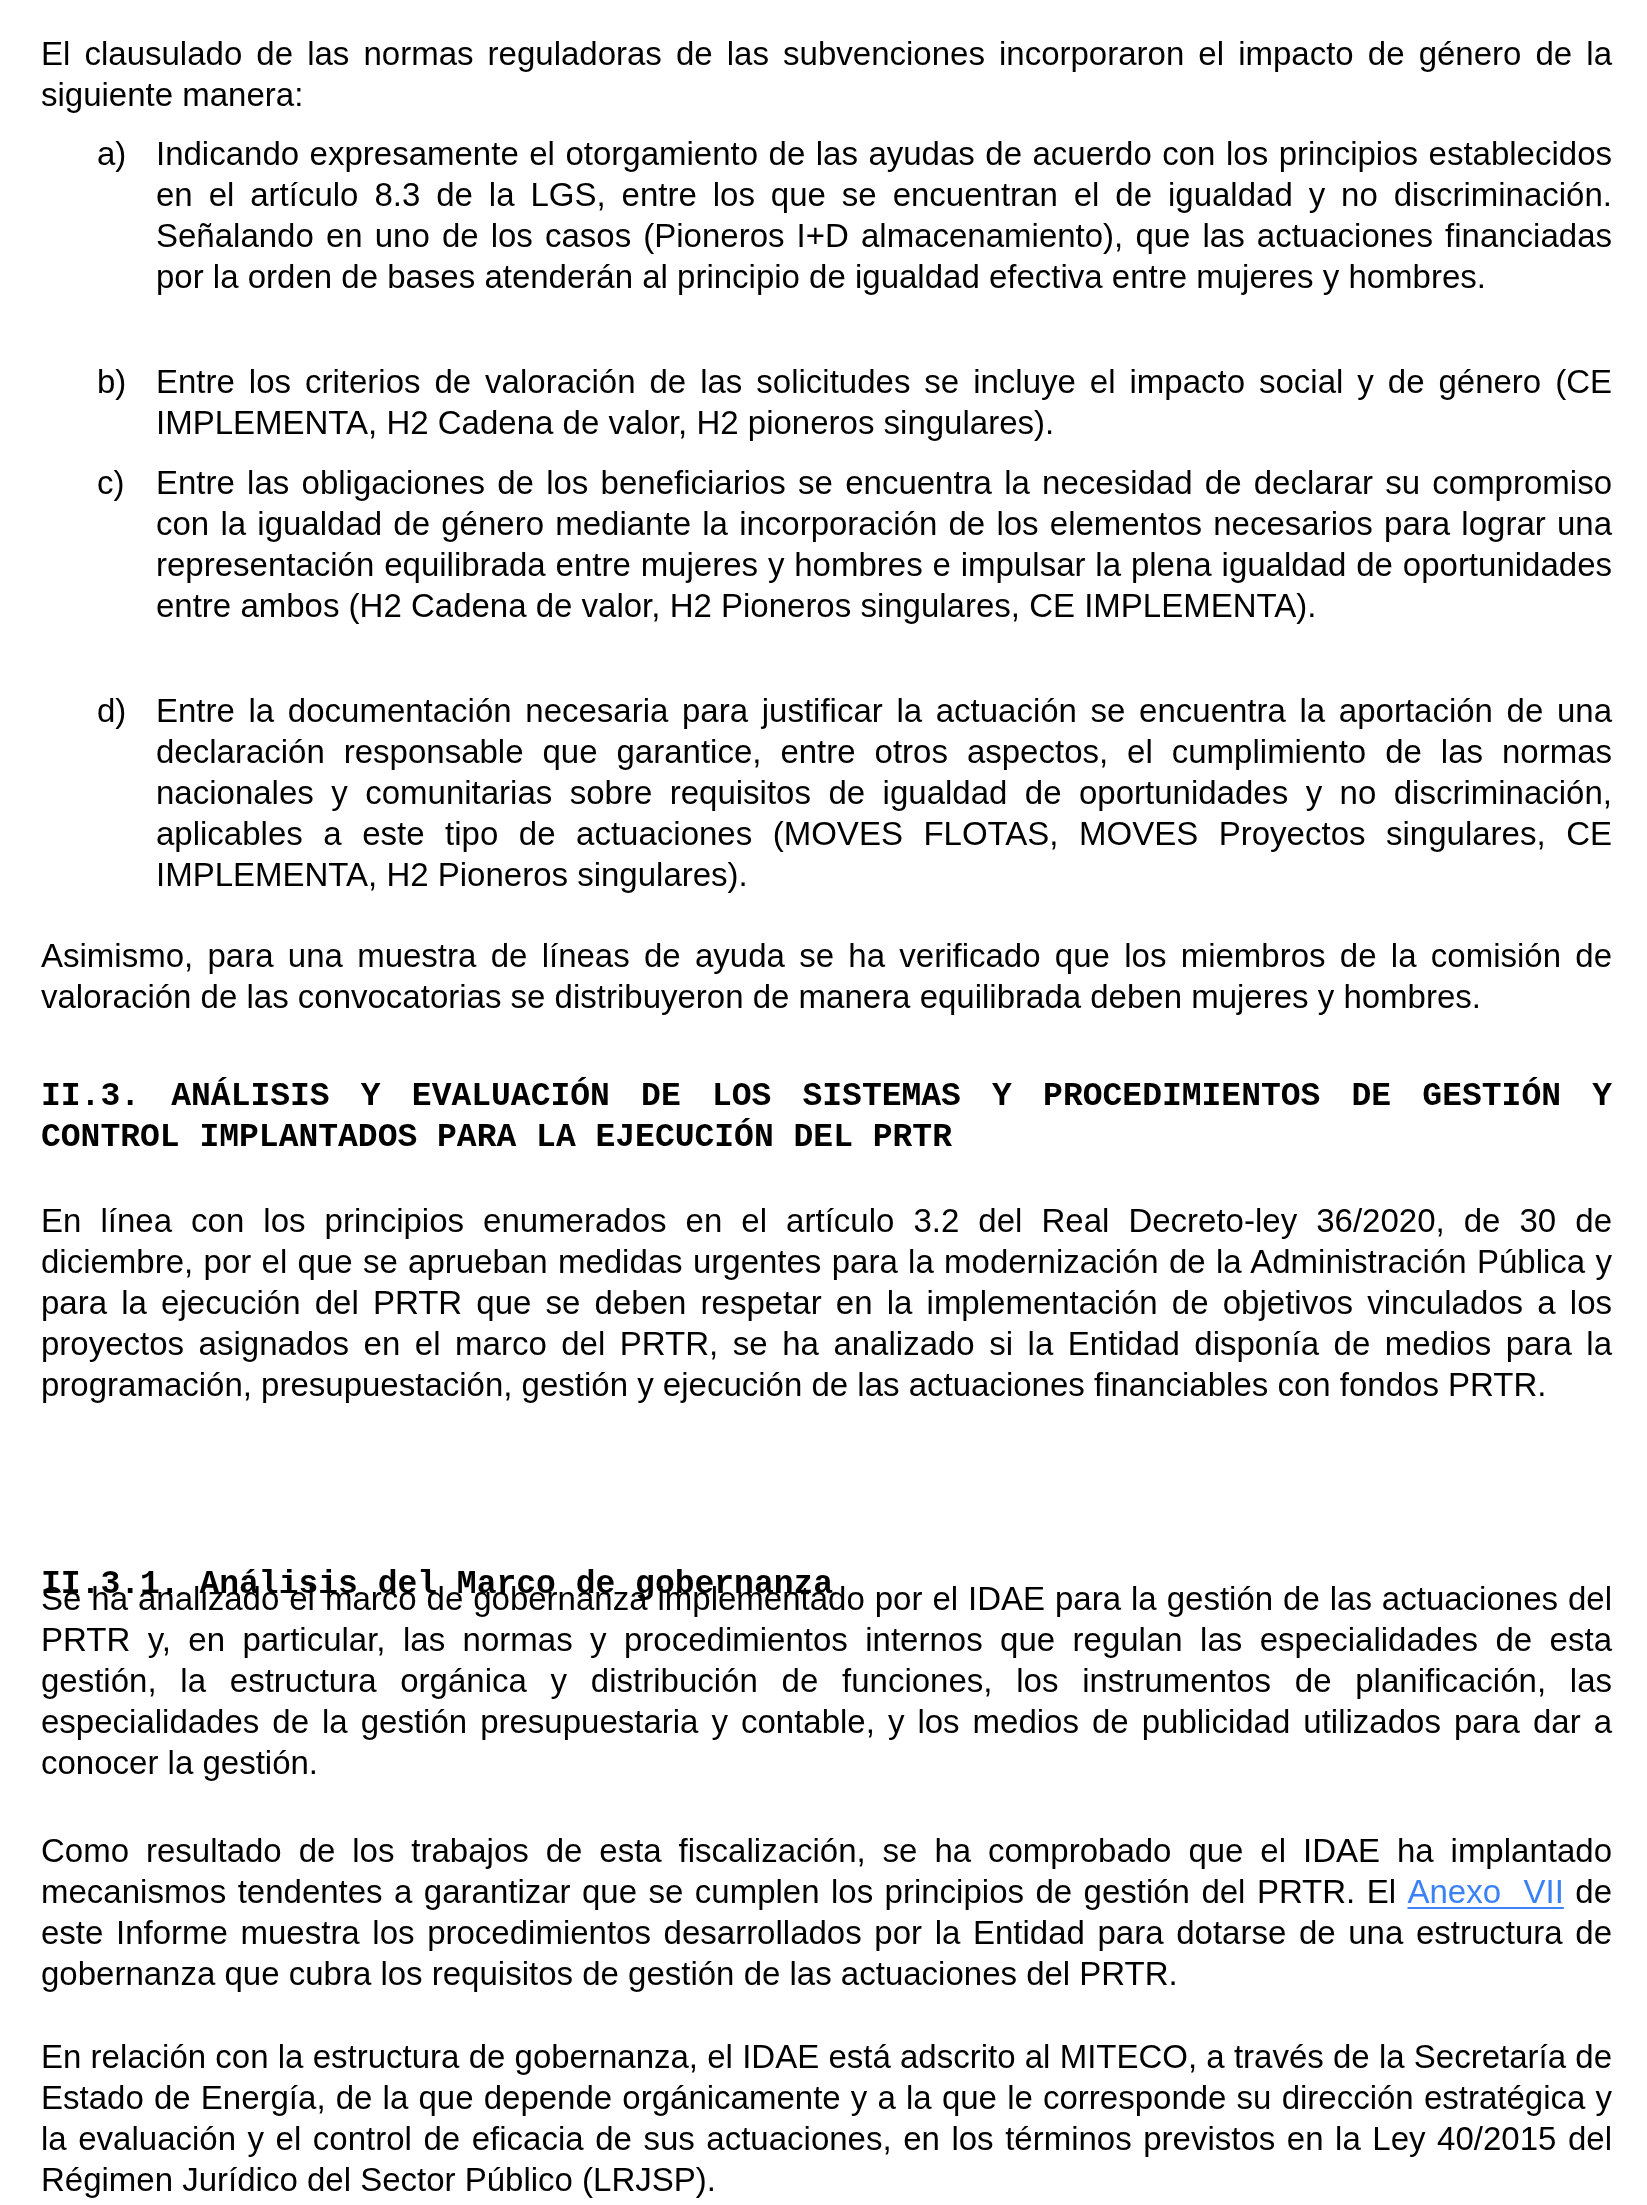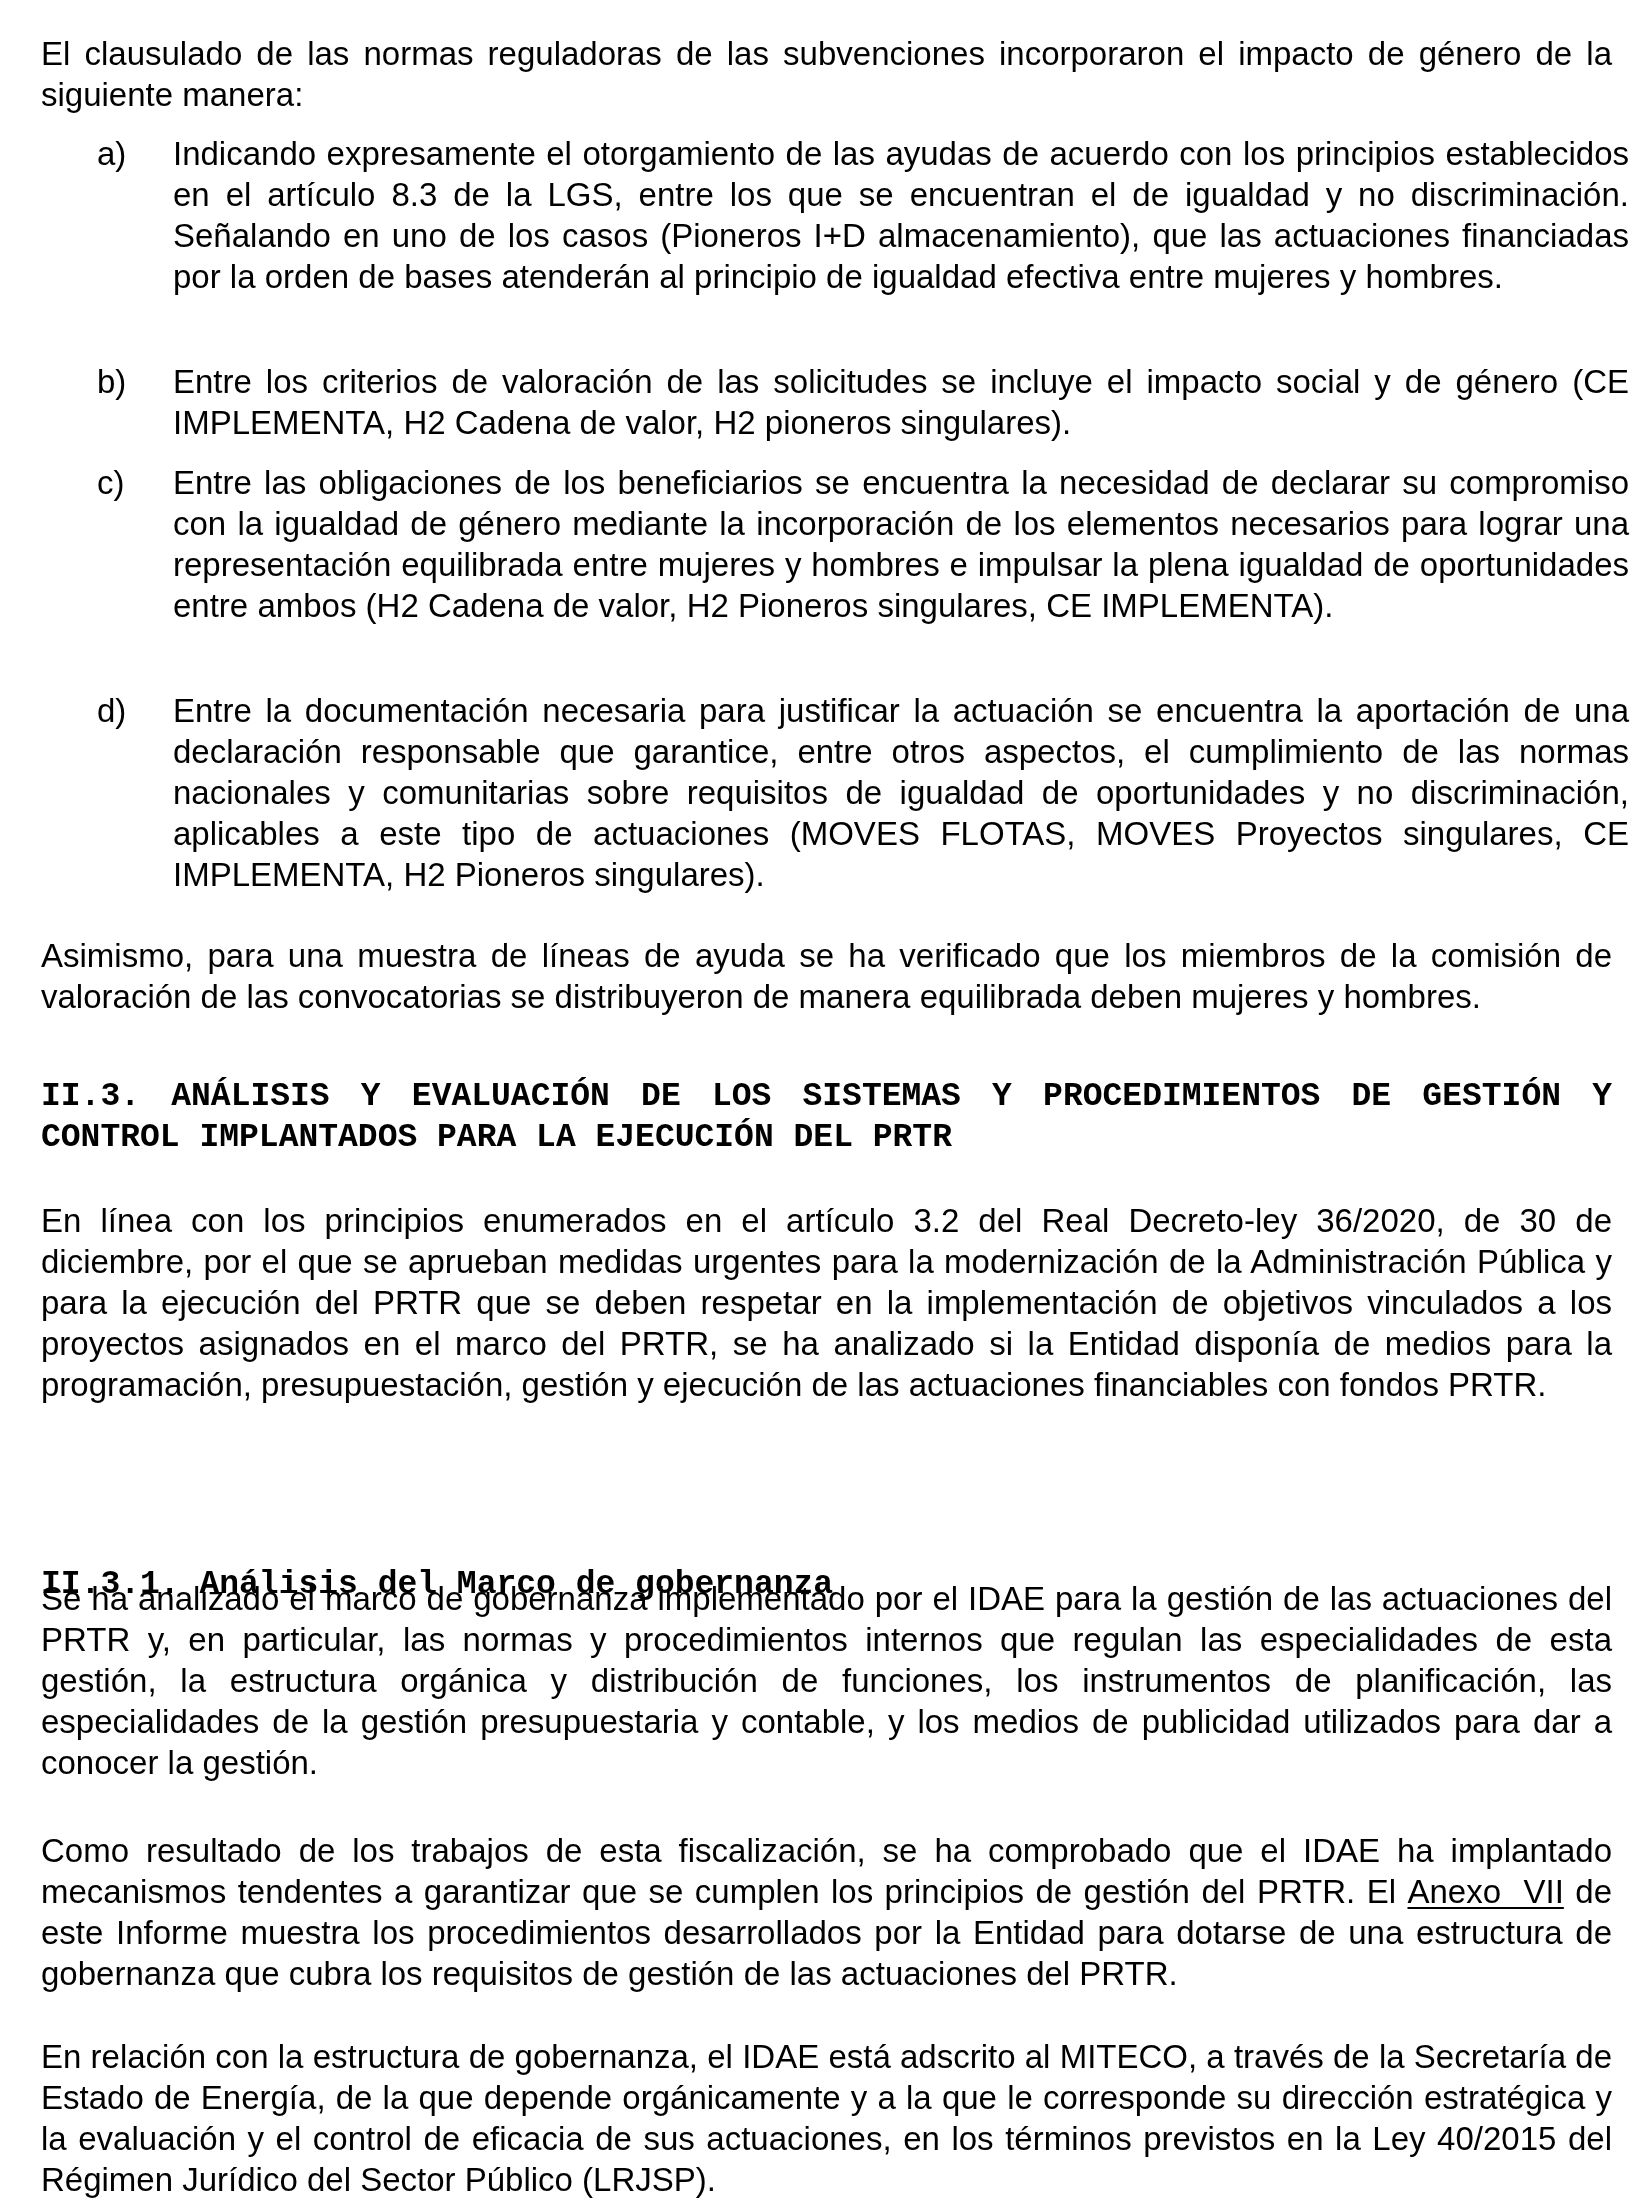--- a/index.html
+++ b/index.html
@@ -43,24 +43,23 @@
   .li .marker {
     position: absolute;
     left: 56px;
     top: 0;
   }
   .li .text {
     position: absolute;
     left: 115px;
     width: 1456px;
     text-align: justify;
-    margin-left: 17px;
   }
   a.link {
-    color: #000000;
+    color: #3b82f6;
     text-decoration: underline;
     text-decoration-thickness: 2.4px;
     text-underline-offset: 4px;
     word-spacing: 11px;
   }
 </style>
 </head>
 <body>
 
 <div class="page">

